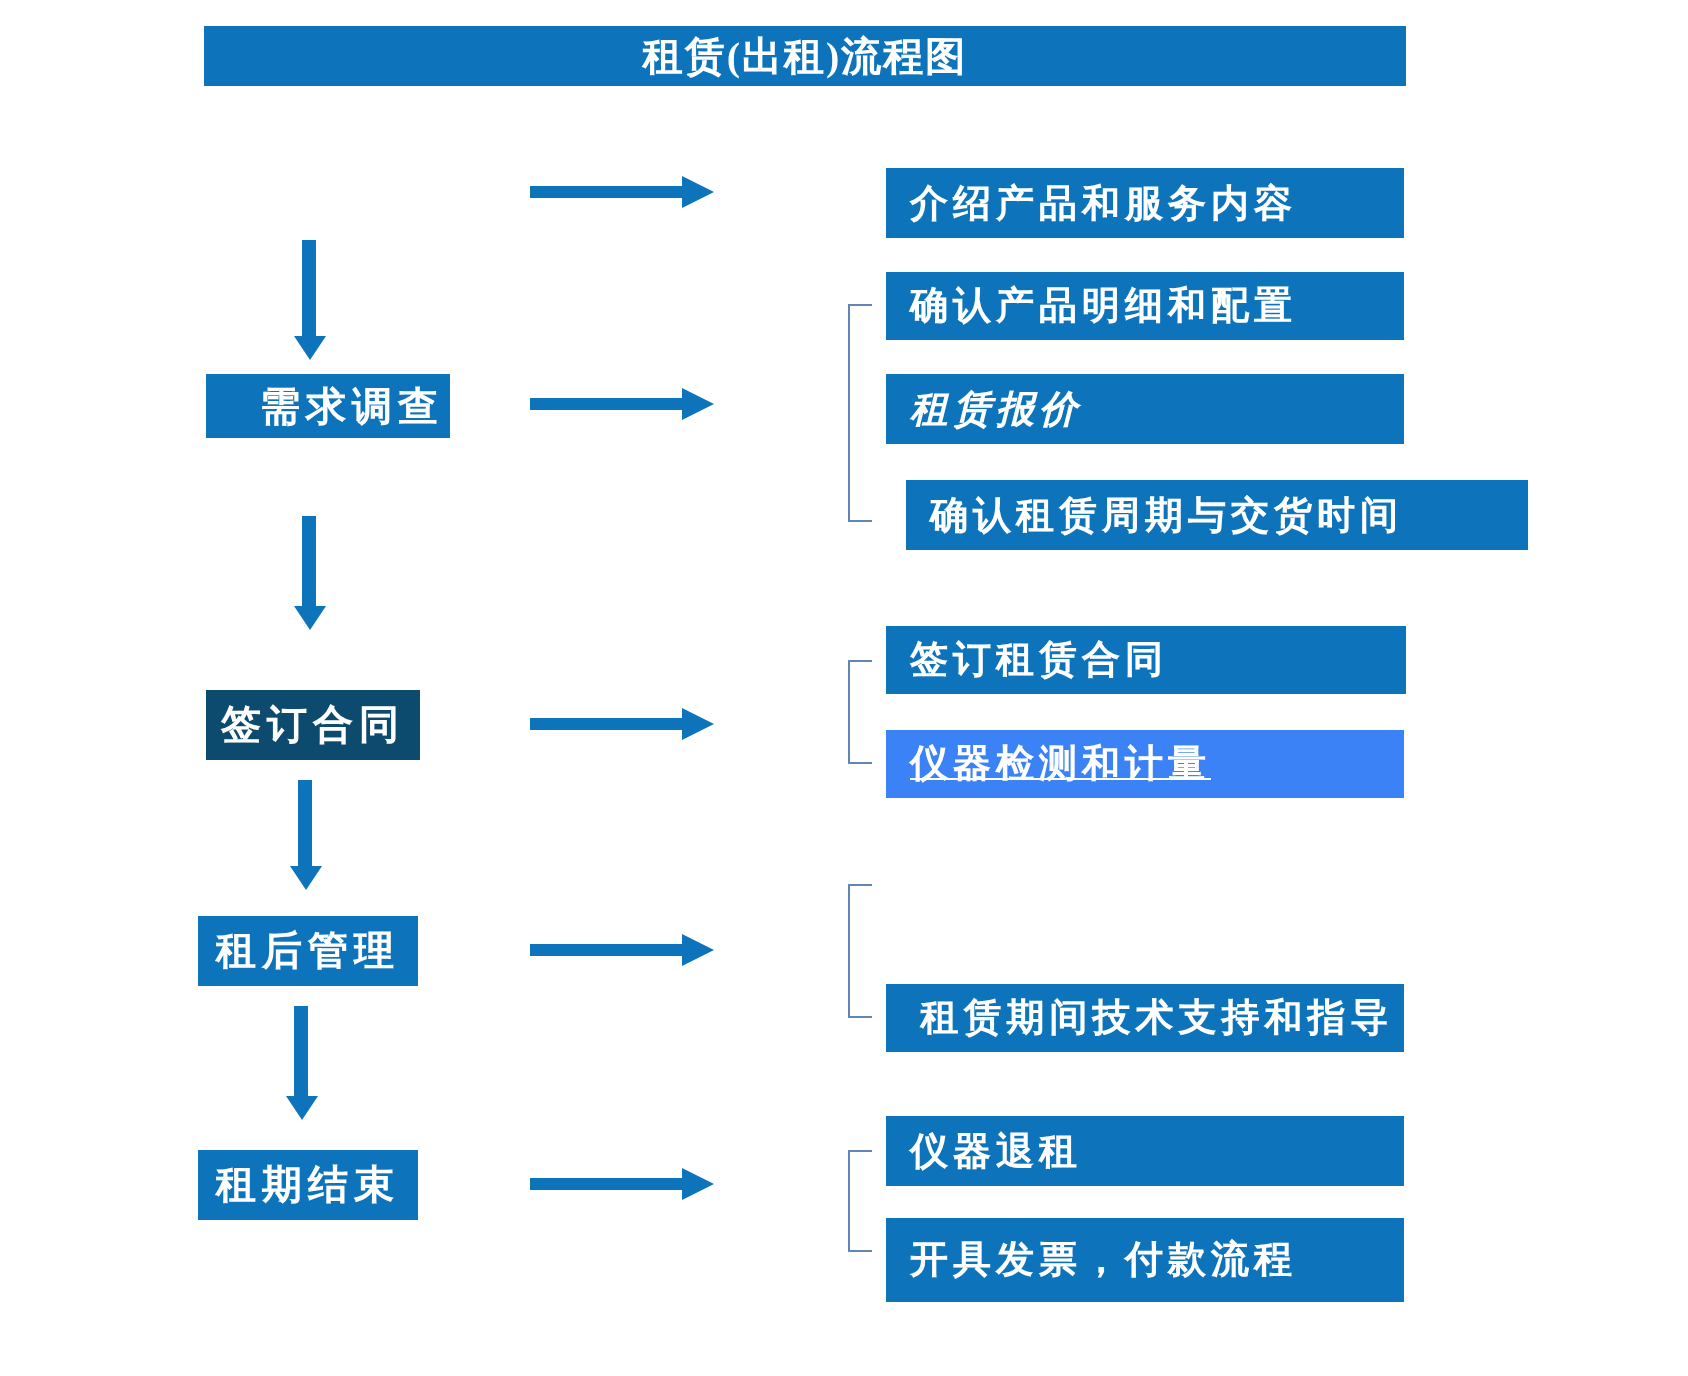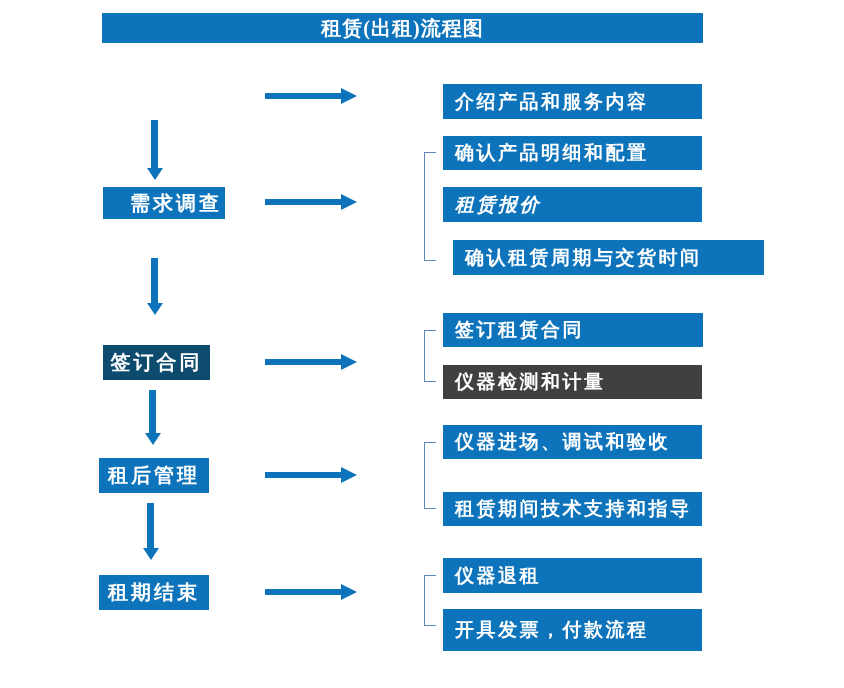--- a/index.html
+++ b/index.html
@@ -145,27 +145,24 @@
   </div>
   <div class="blue-box item-box" style="left: 443px; top: 187px; width: 259px; height: 35px; background: rgb(13, 115, 187); font-style: italic;">
     <span>租赁报价</span>
   </div>
   <div class="blue-box item-box" style="left: 443px; top: 240px; width: 311px; height: 35px; background: rgb(13, 115, 187); margin-left: 10px;">
     <span>确认租赁周期与交货时间</span>
   </div>
   <div class="blue-box item-box" style="left: 443px; top: 313px; width: 260px; height: 34px; background: rgb(13, 115, 187);">
     <span>签订租赁合同</span>
   </div>
-  <div class="blue-box item-box" style="left: 443px; top: 365px; width: 259px; height: 34px; background: #404040;">
+  <div class="blue-box item-box" style="left: 443px; top: 365px; width: 259px; height: 34px; background: #3b82f6; text-decoration: underline;">
     <span>仪器检测和计量</span>
   </div>
-  <div class="blue-box item-box" style="left: 443px; top: 425px; width: 259px; height: 34px; background: rgb(13, 115, 187);">
-    <span>仪器进场、调试和验收</span>
-  </div>
-  <div class="blue-box item-box" style="left: 443px; top: 492px; width: 259px; height: 34px; background: rgb(13, 115, 187);">
+  <div class="blue-box item-box" style="left: 443px; top: 492px; width: 259px; height: 34px; background: rgb(13, 115, 187); justify-content: center;">
     <span>租赁期间技术支持和指导</span>
   </div>
   <div class="blue-box item-box" style="left: 443px; top: 558px; width: 259px; height: 35px; background: rgb(13, 115, 187);">
     <span>仪器退租</span>
   </div>
   <div class="blue-box item-box" style="left: 443px; top: 609px; width: 259px; height: 42px; background: rgb(13, 115, 187);">
     <span>开具发票，付款流程</span>
   </div>
 
 </div>

